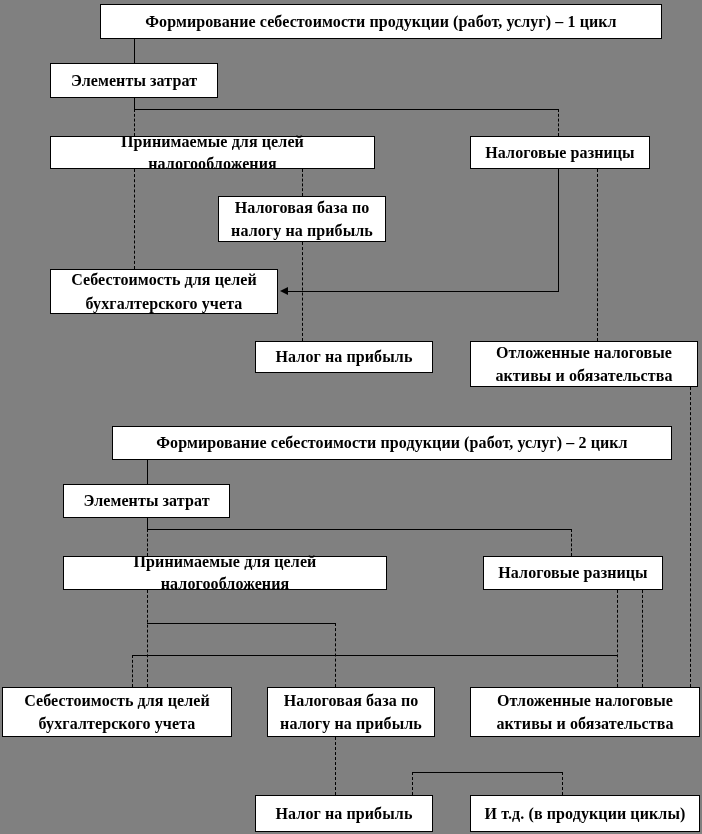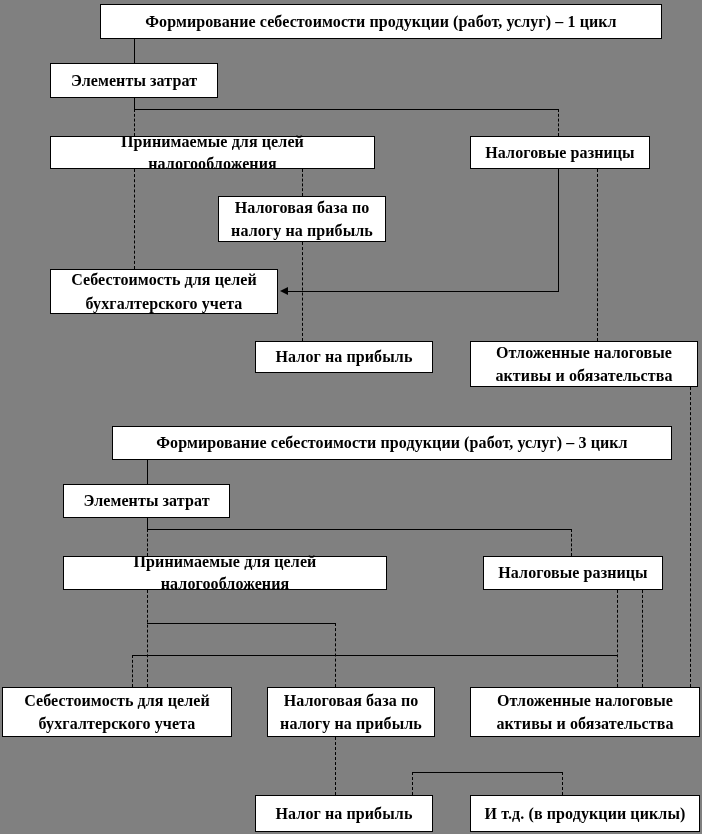--- a/index.html
+++ b/index.html
@@ -121,21 +121,21 @@
 
   <div class="ln h-solid" style="left:132px; top:655px; width:486px;"></div>
   <div class="ln v-dash" style="left:132px; top:655px; height:32px;"></div>
 
   <div class="ln v-dash" style="left:335px; top:737px; height:58px;"></div>
 
   <div class="ln h-solid" style="left:412px; top:772px; width:150px;"></div>
   <div class="ln v-dash" style="left:412px; top:772px; height:23px;"></div>
   <div class="ln v-dash" style="left:562px; top:772px; height:23px;"></div>
 
-  <div class="node" style="left:112px; top:426px; width:560px; height:34px;">Формирование себестоимости продукции (работ, услуг) – 3 цикл</div>
+  <div class="node" style="left:112px; top:426px; width:560px; height:34px;">Формирование себестоимости продукции (работ, услуг) – 2 цикл</div>
 
   <div class="node" style="left:63px; top:484px; width:167px; height:34px;">Элементы затрат</div>
 
   <div class="node" style="left:63px; top:556px; width:324px; height:34px;">Принимаемые для целей налогообложения</div>
 
   <div class="node" style="left:483px; top:556px; width:180px; height:34px;">Налоговые разницы</div>
 
   <div class="node two-line" style="left:2px; top:687px; width:230px; height:50px; flex-direction:column;">
     <span>Себестоимость для целей</span>
     <span>бухгалтерского  учета</span>

